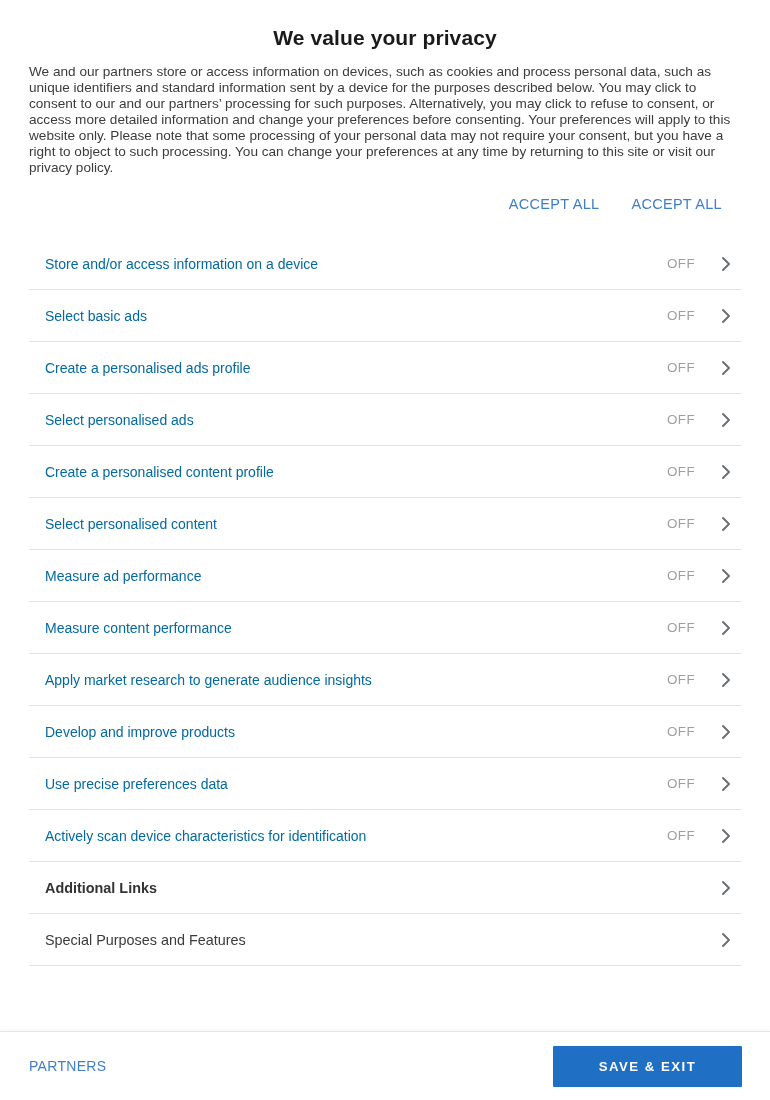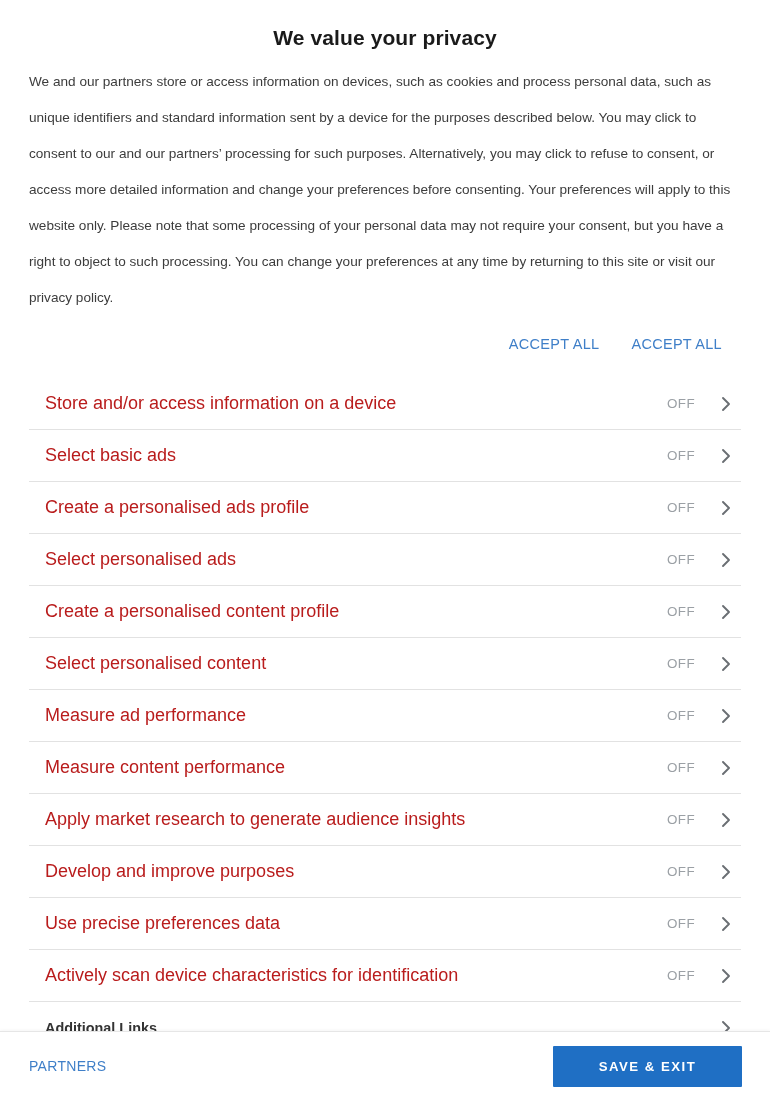--- a/index.html
+++ b/index.html
@@ -41,21 +41,21 @@
     font-weight: bold;
     color: #1a1a1a;
     text-align: center;
     letter-spacing: 0.1px;
   }
 
   .cmp-intro {
     margin: 0;
     padding-top: 14px;
     font-size: 13.6px;
-    line-height: 36px;
+    line-height: 16px;
     color: #3c3c3c;
     text-align: left;
   }
 
   
   .cmp-actions {
     display: flex;
     justify-content: flex-end;
     align-items: center;
     gap: 28px;
@@ -84,22 +84,22 @@
     height: 52px;
     border-bottom: 1px solid #e2e2e2;
     cursor: pointer;
     padding: 0 0 0 16px;
     box-sizing: border-box;
   }
   .cmp-row:first-child { border-top: 0; }
 
   .cmp-row-label {
     flex: 1 1 auto;
-    font-size: 18px;
-    color: #b91c1c;
+    font-size: 14px;
+    color: #0369a1;
     overflow: hidden;
     white-space: nowrap;
     text-overflow: ellipsis;
   }
   .cmp-row.is-section .cmp-row-label {
     font-size: 14.4px;
     color: #3a3a3a;
   }
   .cmp-row.is-bold .cmp-row-label {
     font-weight: bold;
@@ -261,21 +261,21 @@
         <div class="cmp-row">
           <div class="cmp-row-label">Apply market research to generate audience insights</div>
           <div class="cmp-row-state">OFF</div>
           <span class="cmp-chevron">
             <svg width="20" height="20" viewBox="0 0 20 20">
               <path d="M7 4 L13 10 L7 16" fill="none" stroke="#6a6e73" stroke-width="1.9" stroke-linecap="round" stroke-linejoin="round"></path>
             </svg>
           </span>
         </div>
         <div class="cmp-row">
-          <div class="cmp-row-label">Develop and improve purposes</div>
+          <div class="cmp-row-label">Develop and improve products</div>
           <div class="cmp-row-state">OFF</div>
           <span class="cmp-chevron">
             <svg width="20" height="20" viewBox="0 0 20 20">
               <path d="M7 4 L13 10 L7 16" fill="none" stroke="#6a6e73" stroke-width="1.9" stroke-linecap="round" stroke-linejoin="round"></path>
             </svg>
           </span>
         </div>
         <div class="cmp-row">
           <div class="cmp-row-label">Use precise preferences data</div>
           <div class="cmp-row-state">OFF</div>

